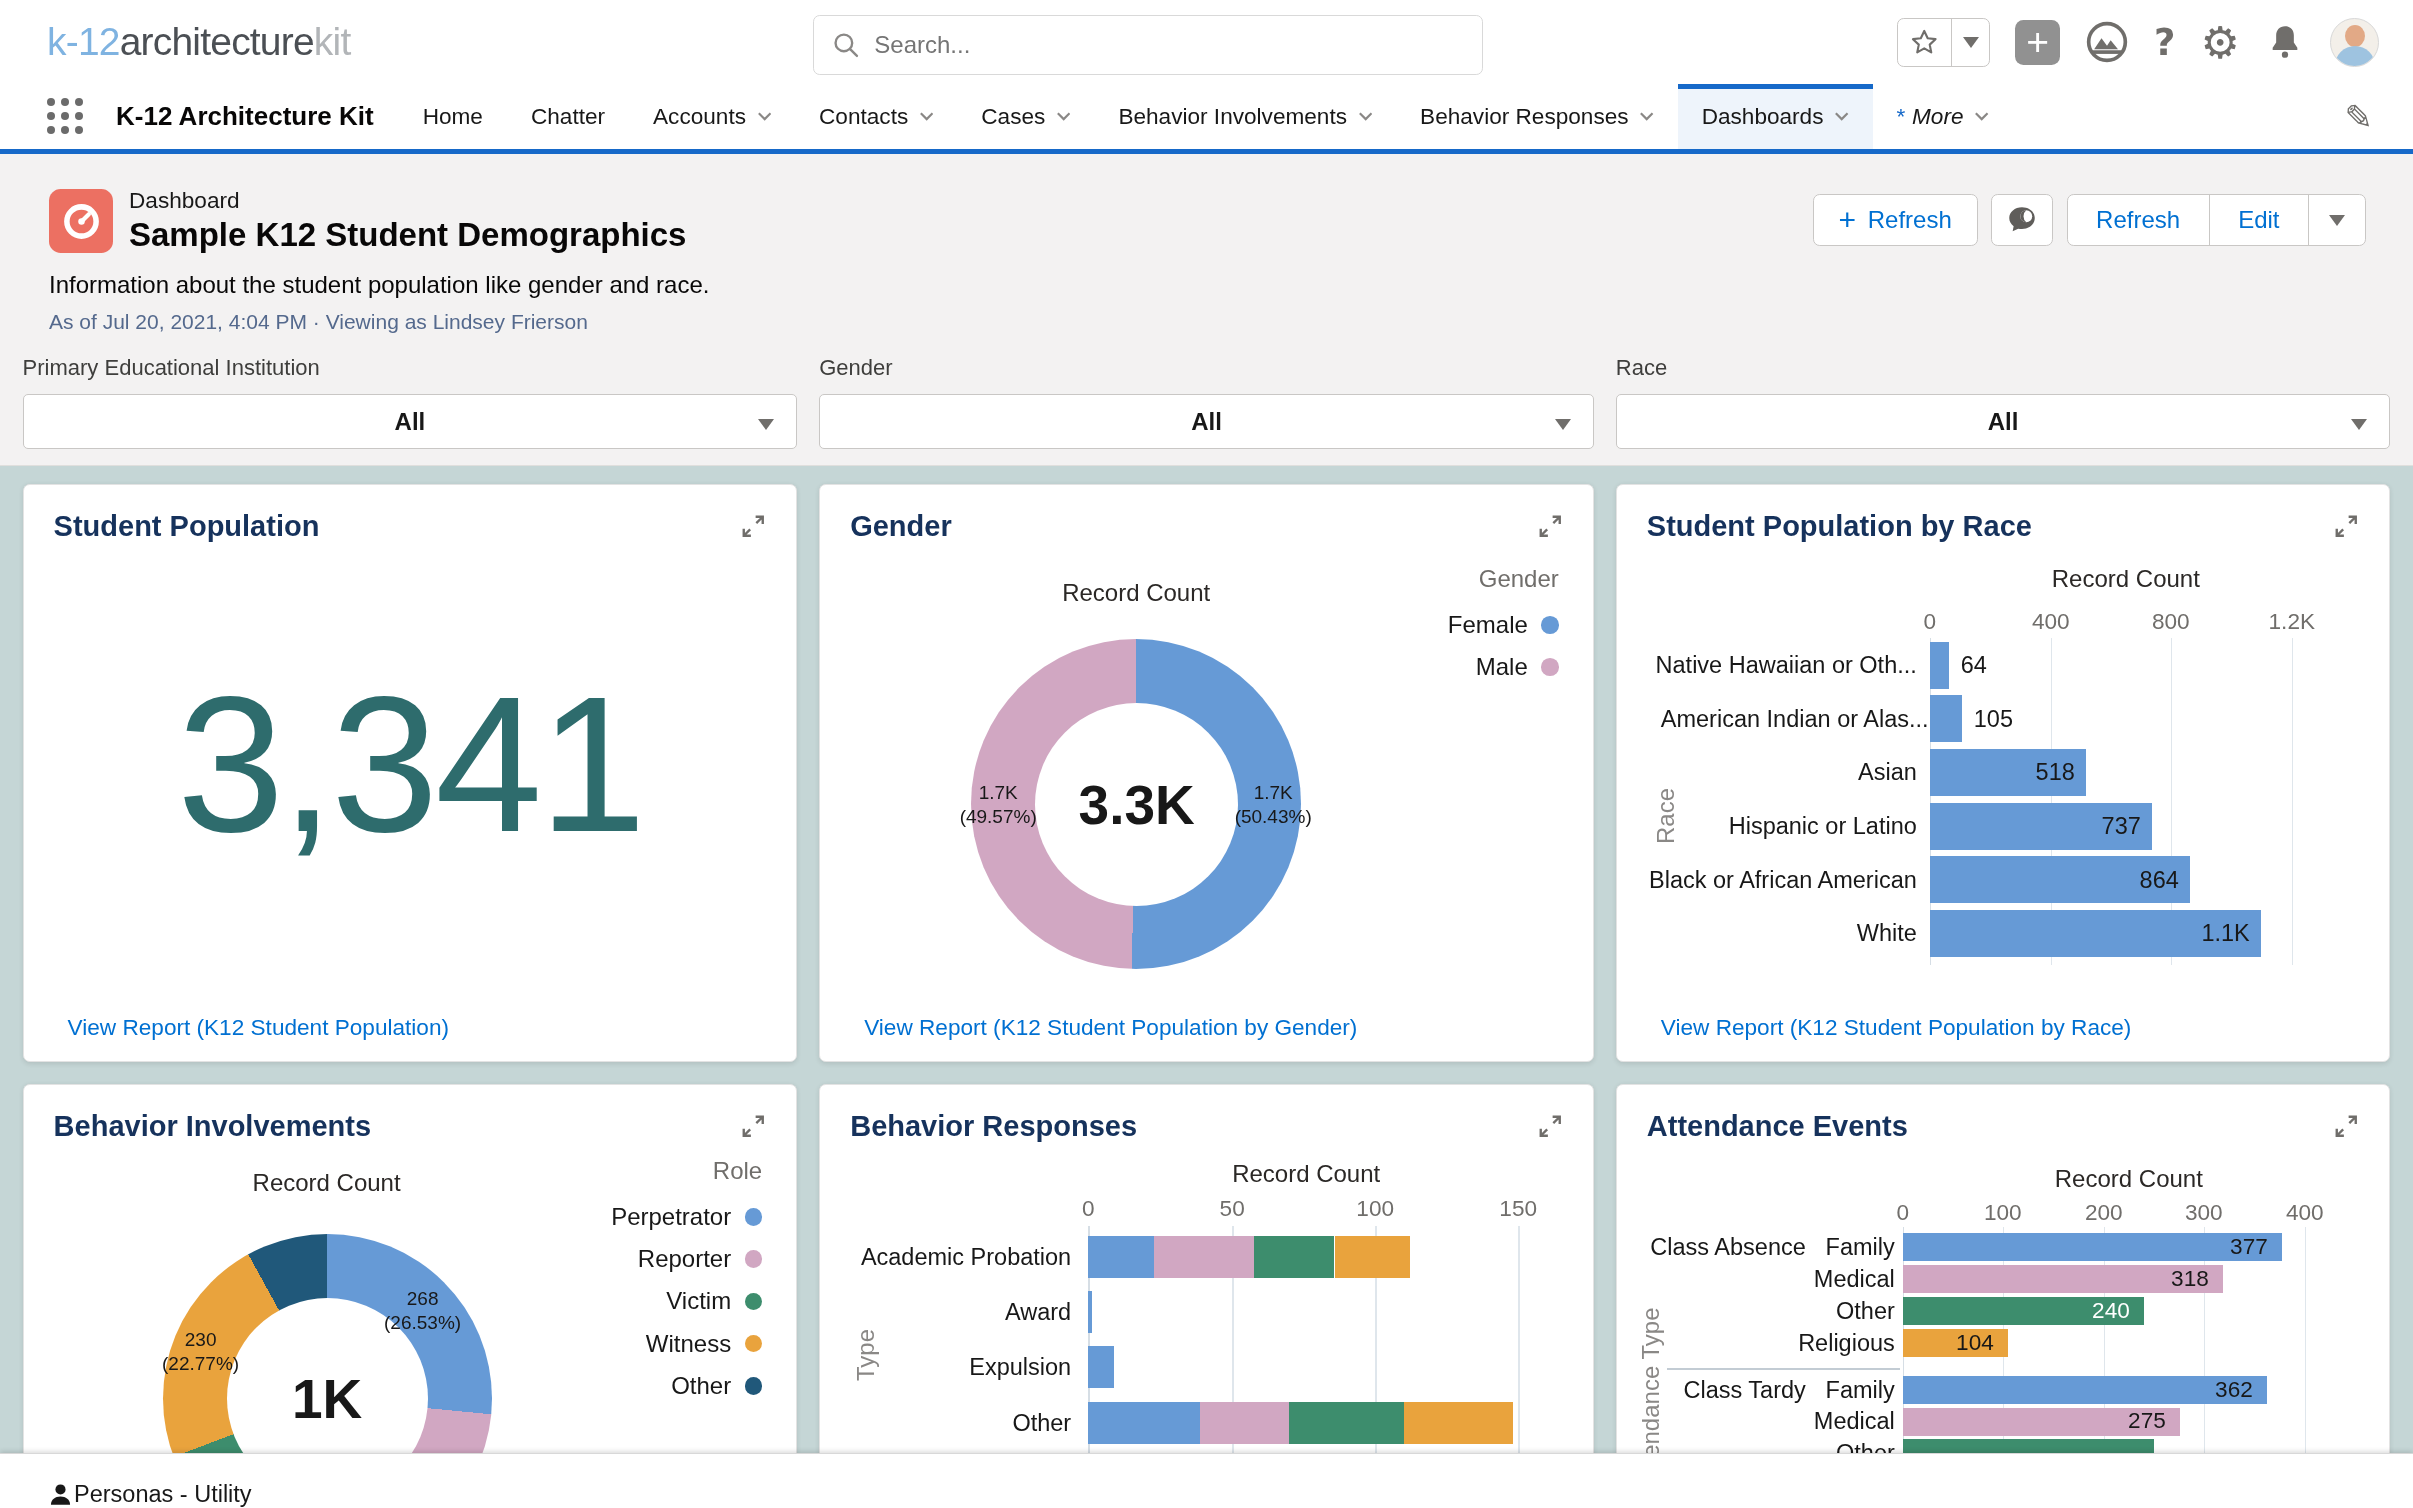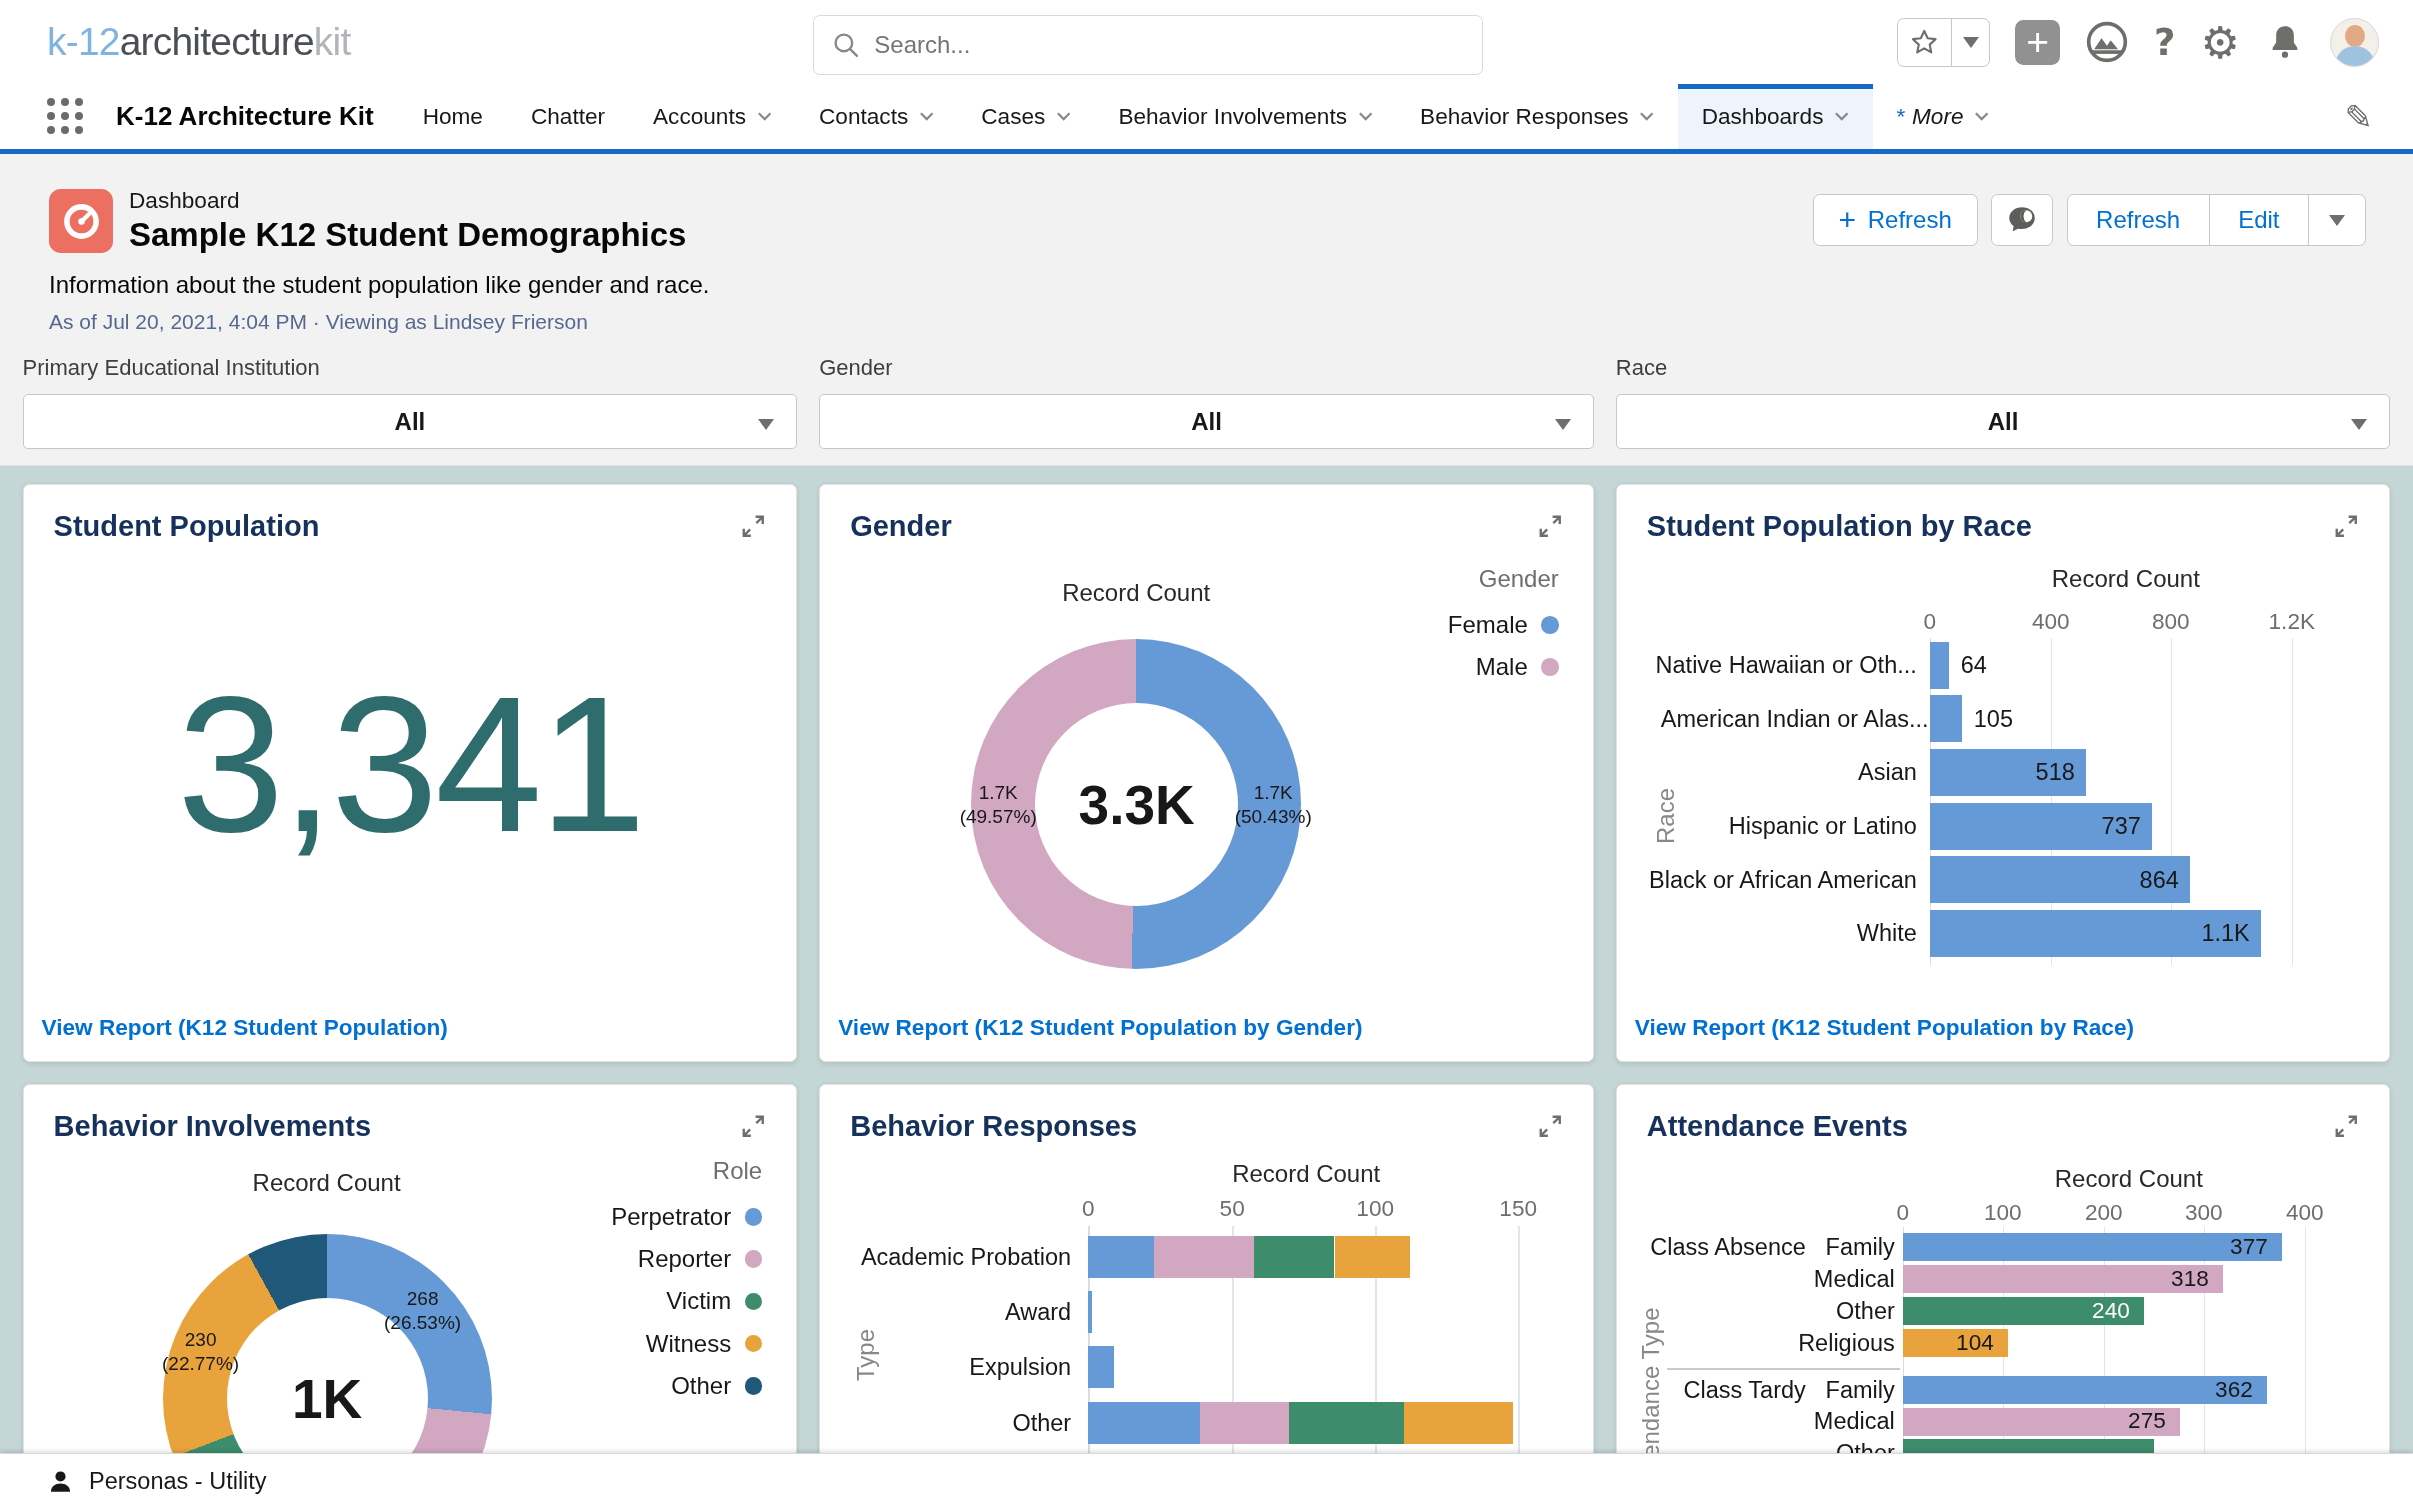--- a/index.html
+++ b/index.html
@@ -58,42 +58,42 @@
   .filter-label { font-size:22px; color:#3e3e3c; margin-bottom:13.4px; }
   .filter-box { height:55px; background:#fff; border:0.8px solid #c9c7c5; border-radius:5px; display:flex; align-items:center; position:relative; cursor:pointer; }
   .filter-box .val { flex:1; text-align:center; font-size:24px; font-weight:700; color:#181818; }
   .filter-box .tri-down { position:absolute; right:22px; top:23.5px; }
 
   
   #canvas { position:absolute; top:466px; left:0; width:2413px; height:1042px; padding:18.4px 22.6px; display:grid; grid-template-columns:repeat(3,1fr); grid-template-rows:578px 578px; gap:22px; overflow:hidden; }
   .card { position:relative; background:#fff; border-radius:6.7px; border:0.8px solid #e3e3e3; box-shadow:0 1.7px 5px rgba(0,0,0,.10); overflow:hidden; }
   .card-title { position:absolute; top:25px; left:30px; font-size:29px; font-weight:700; color:#16325c; }
   .expand { position:absolute; top:27px; right:28.5px; cursor:pointer; }
-  .view-report { position:absolute; left:18px; bottom:20px; font-size:22.6px; color:#0070d2; cursor:pointer; text-decoration:none;font-weight:bold; }
+  .view-report { position:absolute; left:44px; bottom:20px; font-size:22.6px; color:#0070d2; cursor:pointer; text-decoration:none; }
   .metric-value { position:absolute; left:0; right:0; top:168px; text-align:center; font-size:193px; font-weight:400; color:#2e6c6d; letter-spacing:-3.4px; }
   .axis-title { position:absolute; font-size:24px; color:#2b2826; transform:translateX(-50%); white-space:nowrap; }
   .legend { position:absolute; right:34px; display:flex; flex-direction:column; align-items:flex-end; gap:14.2px; }
   .legend .lg-title { font-size:24px; color:#706e6b; margin-bottom:3.4px; }
   .lg-item { display:flex; align-items:center; gap:13.4px; font-size:24px; color:#181818; cursor:pointer; }
   .lg-dot { width:17.6px; height:17.6px; border-radius:50%; }
   .donut { border-radius:50%; position:absolute; }
   .donut-hole { position:absolute; background:#fff; border-radius:50%; display:flex; align-items:center; justify-content:center; font-size:55px; font-weight:600; color:#181818; }
   .slice-label { position:absolute; transform:translate(-50%,-50%); text-align:center; font-size:19px; line-height:23.5px; color:#181818; white-space:nowrap; }
   .gridline { position:absolute; width:1.7px; background:#dfe6ec; }
   .tick { position:absolute; transform:translateX(-50%); font-size:22.6px; color:#706e6b; white-space:nowrap; }
   .cat-label { position:absolute; text-align:right; font-size:23.5px; color:#181818; white-space:nowrap; transform:translateY(-50%); }
   .grp-label { position:absolute; text-align:right; font-size:23.5px; color:#181818; white-space:nowrap; transform:translateY(-50%); }
   .hbar { position:absolute; }
   .bar-val { position:absolute; font-size:23.5px; transform:translateY(-50%); white-space:nowrap; }
   .y-axis-label { position:absolute; font-size:24px; color:#8a8886; transform:rotate(-90deg); transform-origin:center; white-space:nowrap; }
   .grp-divider { position:absolute; height:1.7px; background:#c3ccd4; }
 
   
   #utility-bar { position:absolute; bottom:0; left:0; width:2413px; height:55px; background:#ffffff; border-top:0.8px solid #d8d8d8; box-shadow:0 -1.7px 5px rgba(0,0,0,.15); z-index:20; display:flex; align-items:center; }
-  #utility-bar .u-item { display:flex; align-items:center; gap:15px; margin-left:32px; padding:0 15px; height:100%; cursor:pointer; font-size:23.5px; color:#181818; }
+  #utility-bar .u-item { display:flex; align-items:flex-end; margin-left:32px; padding:0 15px; height:100%; cursor:pointer; font-size:23.5px; color:#181818; }
 </style>
 </head>
 <body>
 
 <div id="global-header">
   <div class="logo"><span class="p1">k-12</span><span class="p2">architecture</span><span class="p3">kit</span></div>
   <div class="searchbox">
     <svg width="28.5" height="28.5" viewBox="0 0 24 24">
         <circle cx="10" cy="10" r="7" fill="none" stroke="#8a8886" stroke-width="2"></circle>
         <line x1="15.5" y1="15.5" x2="21" y2="21" stroke="#8a8886" stroke-width="2" stroke-linecap="round"></line>

